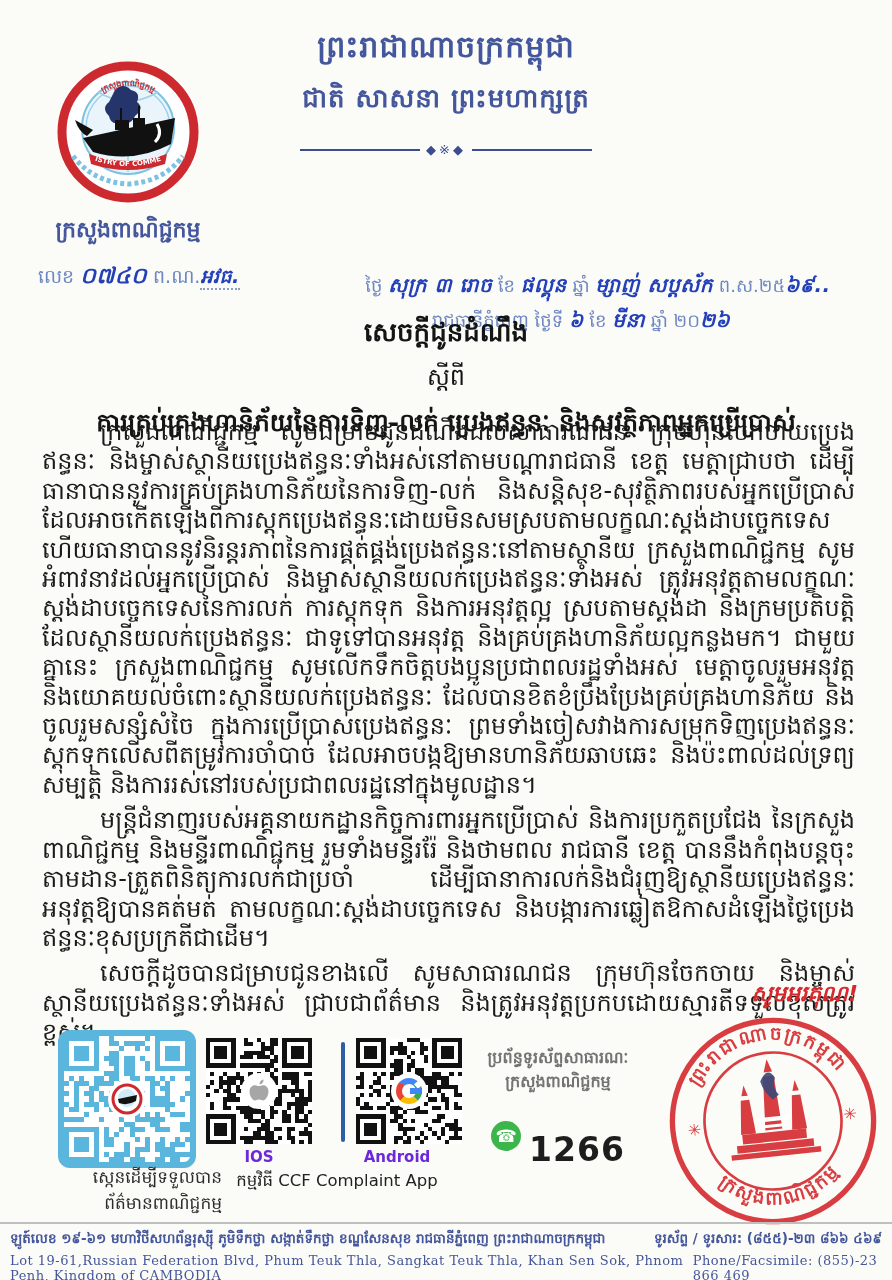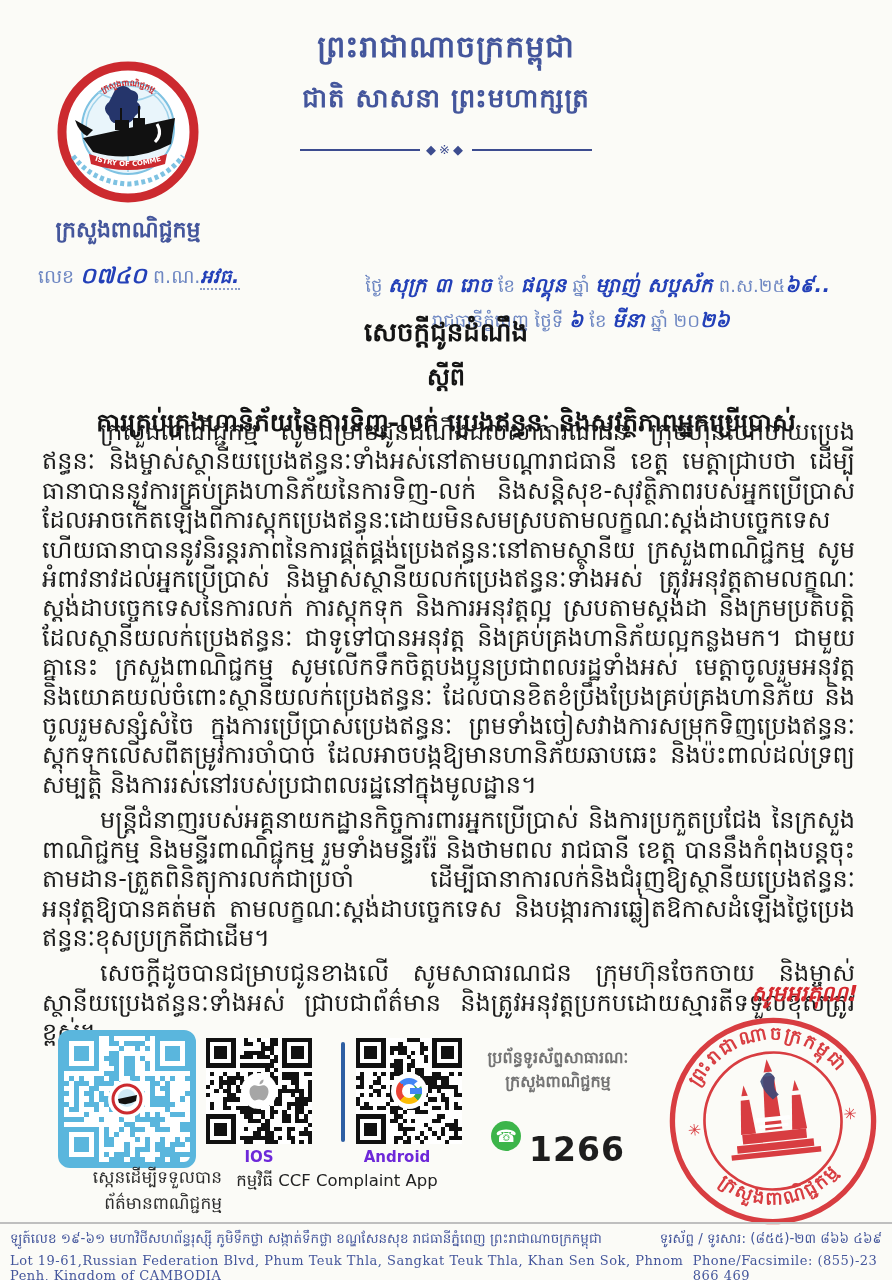--- a/index.html
+++ b/index.html
@@ -18,21 +18,21 @@
   .ref-line{margin-top:14px;font-size:19px;color:#6e87c2;text-align:left;white-space:nowrap;}
   .hw{color:#2340b8;font-weight:bold;font-style:italic;letter-spacing:.5px;}
   .dotted{border-bottom:2px dotted #8a9cc8;padding-bottom:1px;}
   
   .dateline{position:absolute;top:236px;right:14px;width:560px;font-size:18px;color:#6e87c2;text-align:center;line-height:34px;margin-top:32px;}
   .dateline .row2{padding-right:34px;}
   .dateline .hw{font-size:20px;}
   
   .title-block{position:absolute;top:316px;left:0;right:0;text-align:center;color:#141414;}
   .title-block .t1{font-size:26px;font-weight:bold;}
-  .title-block .t2{font-size:24px;font-weight:bold;margin-top:8px;}
+  .title-block .t2{font-size:24px;font-weight:normal;margin-top:8px;}
   .title-block .t3{font-size:25px;font-weight:bold;margin-top:10px;}
   
   .body-text{position:absolute;left:42px;right:37px;top:418px;font-size:24px;line-height:29.4px;
              color:#1b1b1b;text-align:justify;}
   .body-text p{margin:0 0 6px 0;text-indent:58px;}
   
   .thanks{position:absolute;right:34px;top:980px;color:#d5292e;font-size:22px;font-weight:bold;font-style:italic;}
   
   .stamp{position:absolute;left:666px;top:1014px;width:214px;height:214px;opacity:.9;transform:rotate(-6deg);}
   
@@ -58,21 +58,21 @@
                display:flex;align-items:center;justify-content:center;font-size:17px;}
   .hot-num-text{font-size:33px;font-weight:bold;color:#1d1d1d;letter-spacing:1px;margin-top:28px;}
   
   .gwrap{position:relative;width:26px;height:26px;border-radius:50%;
          background:conic-gradient(from -45deg,#4285f4 0 90deg,#34a853 90deg 180deg,#fbbc05 180deg 270deg,#ea4335 270deg 360deg);}
   .g-inner{position:absolute;left:6px;top:6px;width:14px;height:14px;border-radius:50%;background:#fff;}
   .g-bar{position:absolute;right:0;top:10px;width:12px;height:6px;background:#4285f4;}
   .g-notch{position:absolute;right:-1px;top:3px;width:8px;height:6px;background:#fff;transform:rotate(-40deg);}
   
   .footer{position:absolute;left:0;right:0;top:1222px;border-top:2px solid #bfbfbf;padding:6px 10px 0 10px;color:#44569c;}
-  .footer .f-km{display:flex;justify-content:space-between;font-size:13.5px;font-weight:normal;}
+  .footer .f-km{display:flex;justify-content:space-between;font-size:13.5px;font-weight:bold;}
   .footer .f-en{display:flex;justify-content:space-between;font-size:13px;margin-top:3px;
                 font-family:"DejaVu Serif",serif;letter-spacing:.5px;}
 </style>
 </head>
 <body>
 
 <div class="page">
 
   <div class="kingdom">
     <div class="l1">ព្រះរាជាណាចក្រកម្ពុជា</div>

